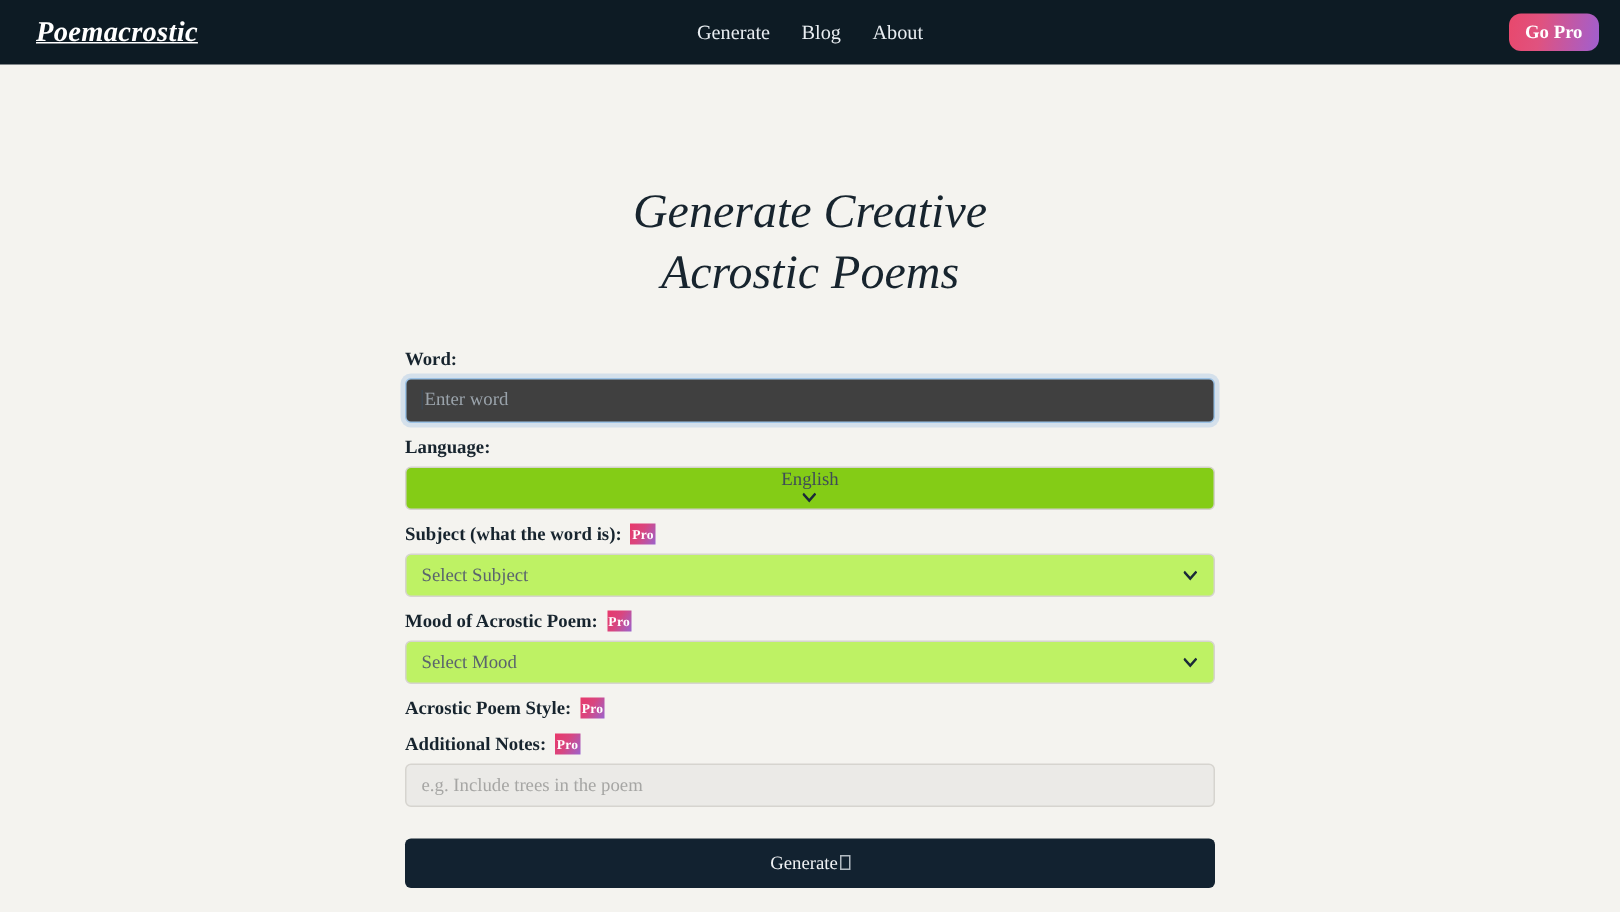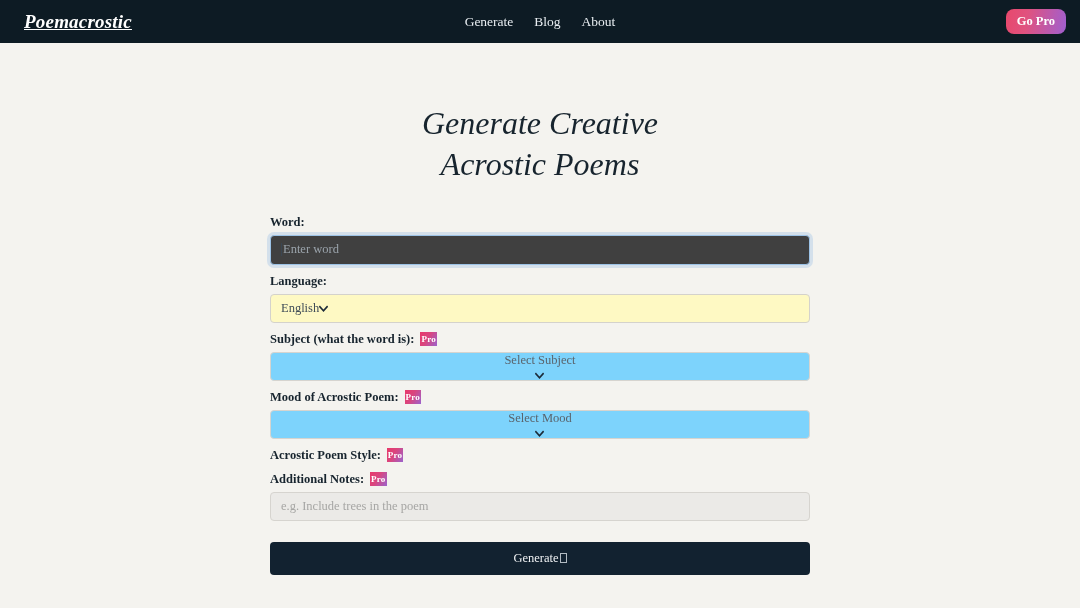--- a/index.html
+++ b/index.html
@@ -63,20 +63,21 @@
     font-weight: bold;
     font-size: 12.5px;
     cursor: pointer;
     white-space: nowrap;
   }
 
   
   .hero {
     text-align: center;
     padding-top: 60px;
+    margin-top: 17px;
   }
   .hero-title {
     margin: 0;
     font-style: italic;
     font-weight: normal;
     font-size: 32px;
     line-height: 1.28;
     color: #17242e;
   }
 
@@ -136,33 +137,33 @@
   .caret {
     display: inline-block;
     width: 1px;
     height: 13px;
     background: #3a4652;
     margin-right: 1px;
   }
 
   
   .select-enabled {
-    background: #fef9c3;
+    background: #84cc16;
     border: 1px solid #d4d2cc;
     color: #3f4c57;
     cursor: pointer;
+    flex-direction: column;
   }
   
   .select-disabled {
-    background: #7dd3fc;
+    background: #bef264;
     border: 1px solid #d6d4cf;
     justify-content: space-between;
     color: #5a646d;
     cursor: not-allowed;
-    flex-direction: column;
   }
   .input-disabled {
     background: #ebeae7;
     border: 1px solid #d6d4cf;
     color: #a6a6a4;
     cursor: not-allowed;
   }
   .chev {
     width: 9px;
     height: 9px;

